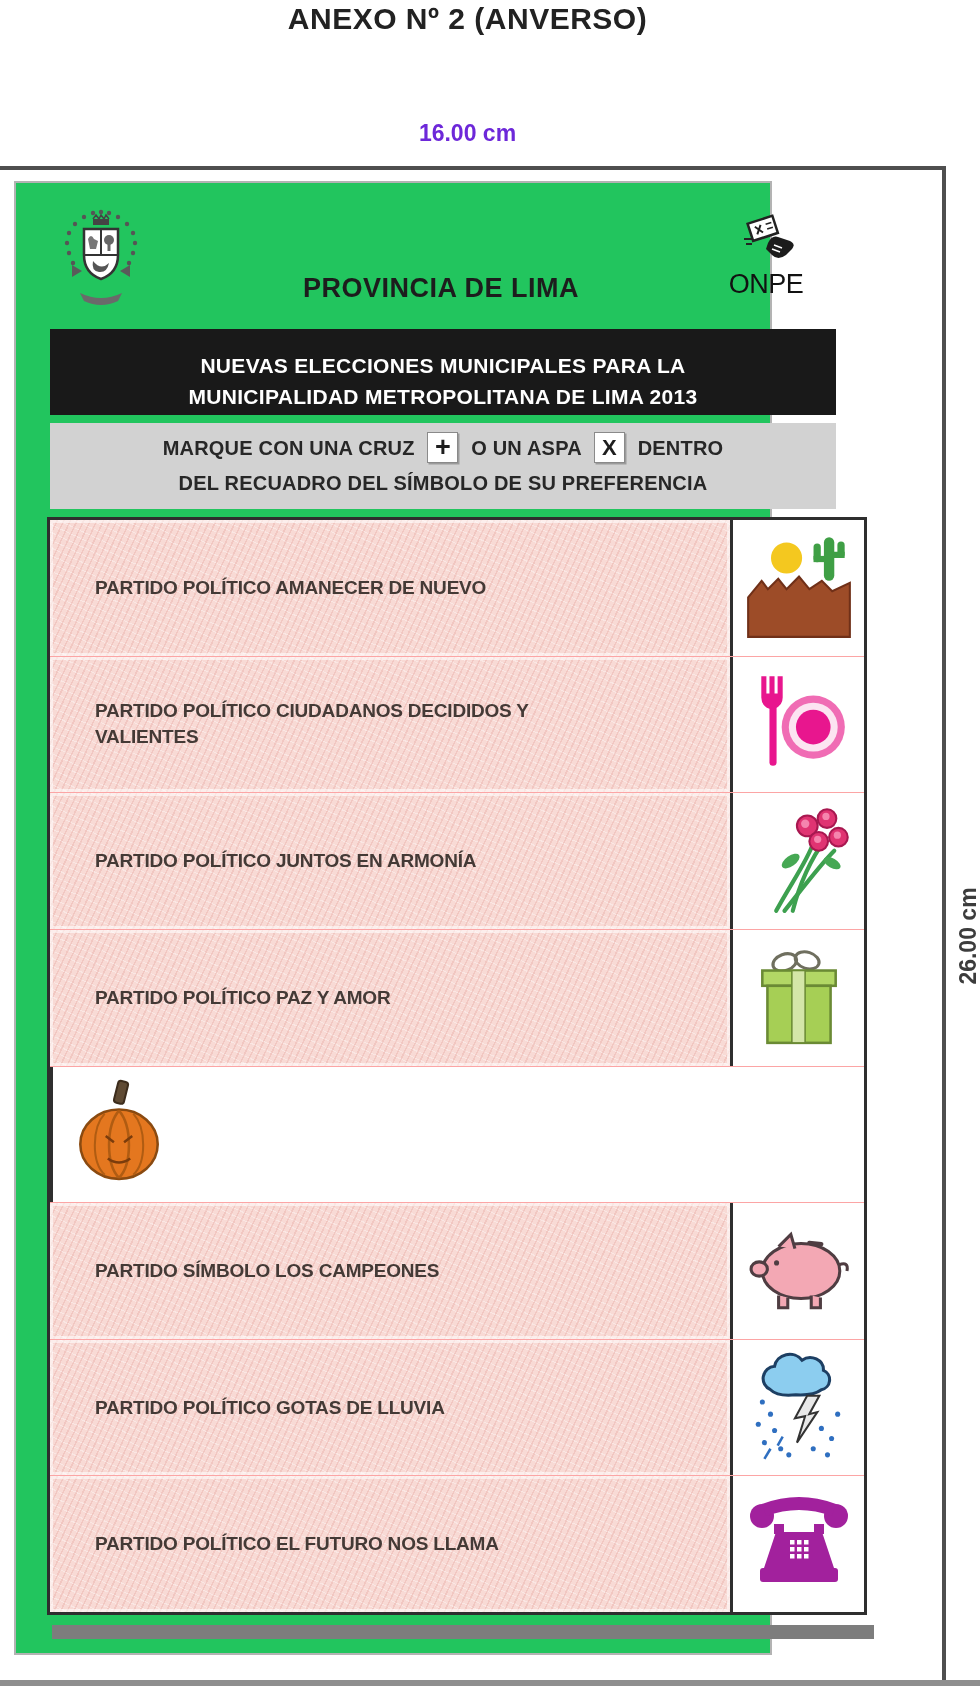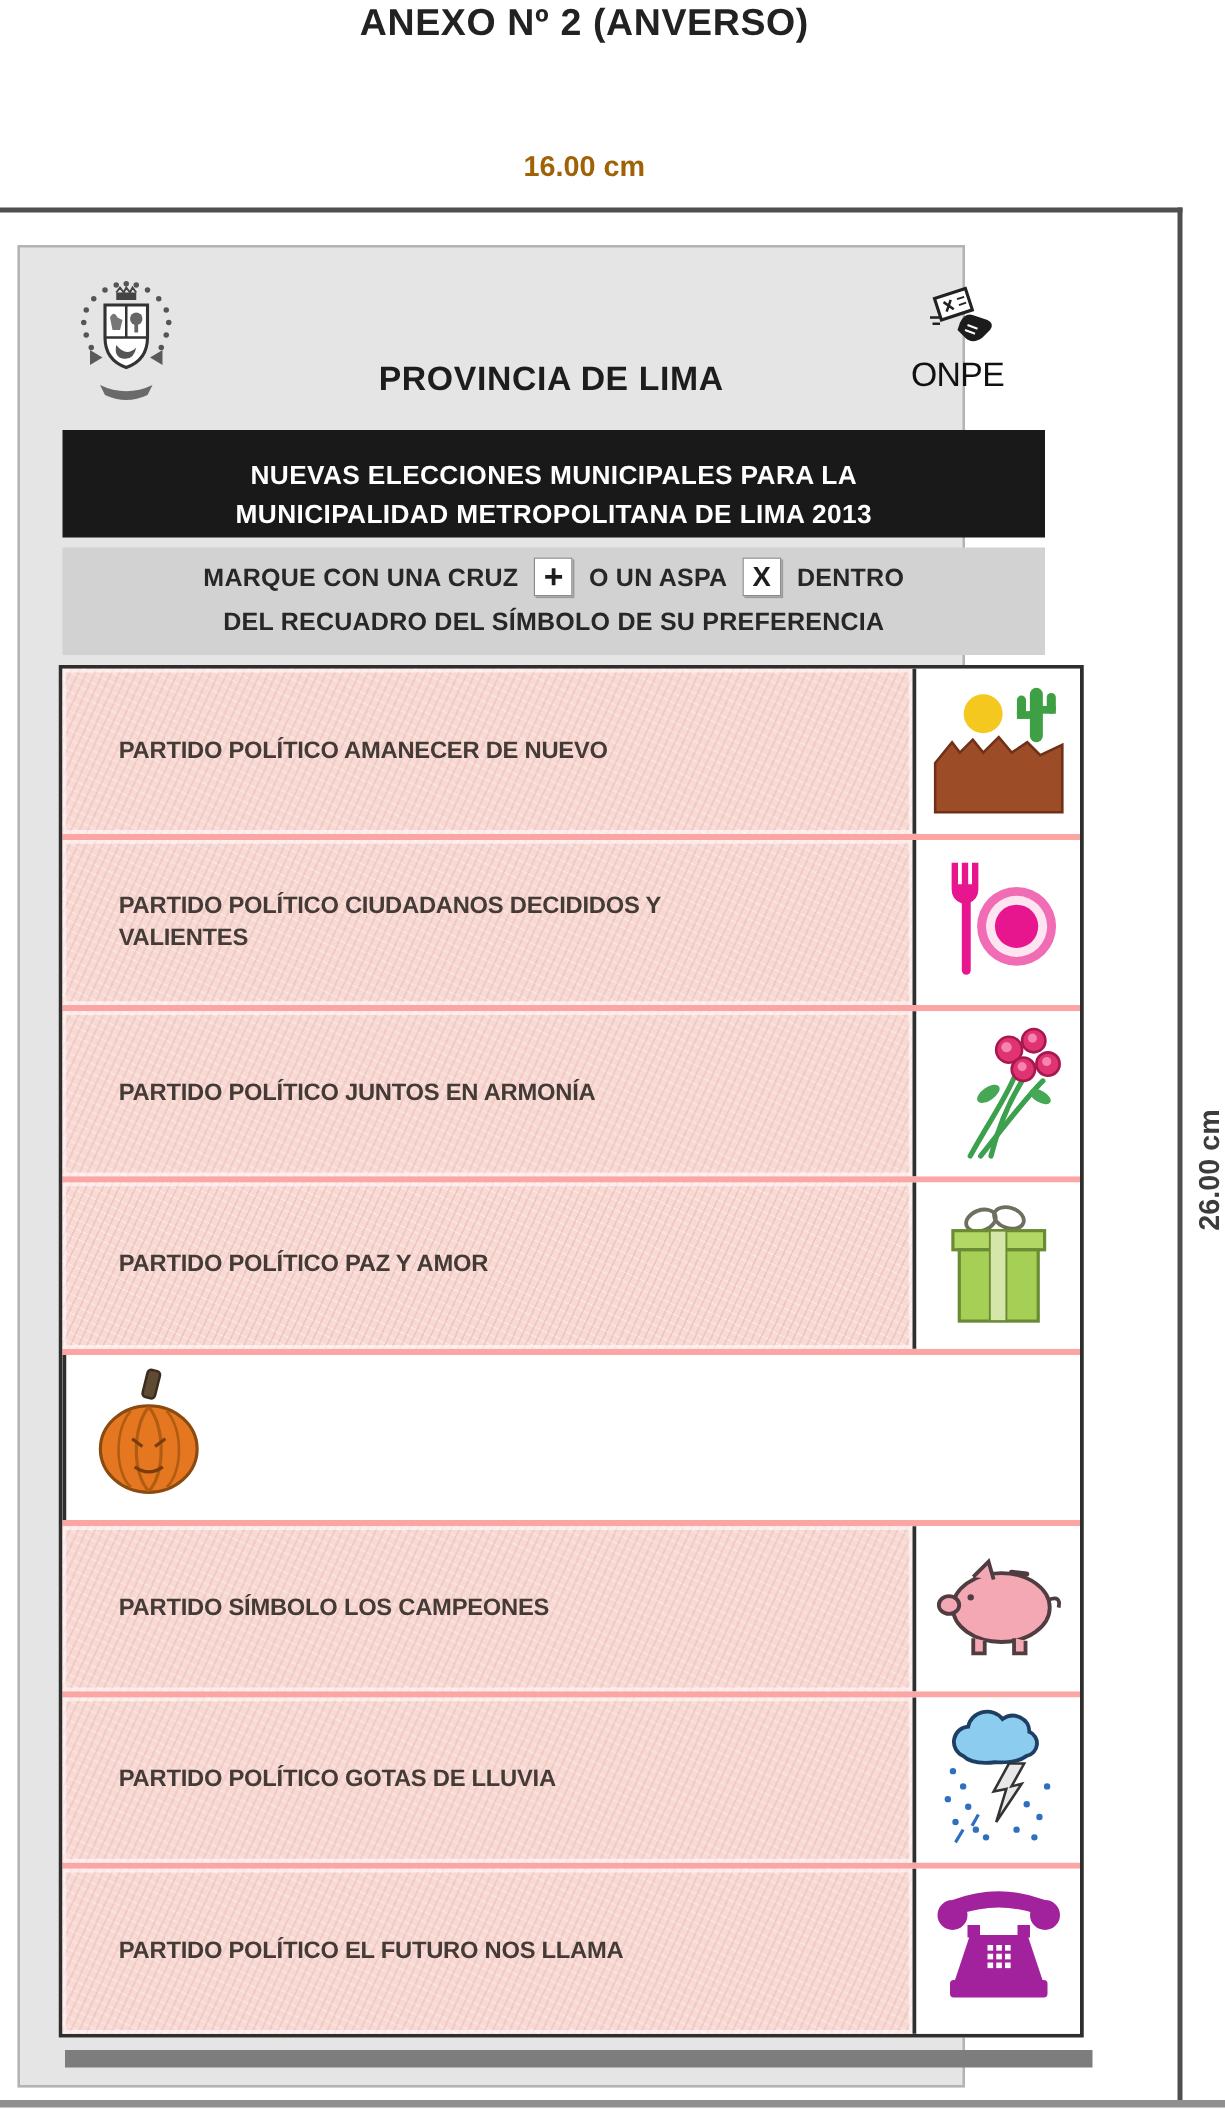--- a/index.html
+++ b/index.html
@@ -4,30 +4,30 @@
 <style>
   html,body{margin:0;padding:0;background:#fff;}
   body{width:980px;height:1690px;position:relative;overflow:hidden;
        font-family:"Liberation Sans",sans-serif;color:#1b1b1b;}
   .abs{position:absolute;}
 
   
   .page-title{top:2px;left:0;width:935px;text-align:center;
               font-size:30px;font-weight:bold;letter-spacing:.5px;color:#222;}
   .width-label{top:120px;left:0;width:935px;text-align:center;
-               font-size:23px;font-weight:bold;color:#a16207;}
+               font-size:23px;font-weight:bold;color:#6d28d9;}
   .h-measure-line{top:166px;left:0;width:946px;height:4px;background:#4f4f4f;}
   .v-measure-line{top:166px;left:942px;width:4px;height:1518px;background:#4f4f4f;}
   .bottom-edge-line{top:1680px;left:0;width:980px;height:6px;background:#8f8f8f;}
   .height-label{left:968px;top:936px;transform:translate(-50%,-50%) rotate(-90deg);
                 transform-origin:center;white-space:nowrap;
                 font-size:23px;font-weight:bold;color:#3c3c3c;}
 
   
-  .sheet{top:196px;left:14px;width:758px;height:1474px;background:#e5e5e5;
+  .sheet{top:181px;left:14px;width:758px;height:1474px;background:#22c55e;
          border:2px solid #b3b3b3;box-sizing:border-box;}
   .coat{left:44px;top:26px;width:82px;height:98px;}
   .province{left:30px;top:90px;width:790px;text-align:center;
             font-size:27px;font-weight:bold;letter-spacing:.5px;color:#1d1d1d;}
   .onpe{left:688px;top:30px;width:124px;text-align:center;}
   .onpe-word{font-size:27px;font-weight:normal;letter-spacing:-.5px;color:#111;margin-top:-4px;}
 
   .black-band{left:34px;top:146px;width:786px;height:86px;background:#191919;
               color:#fff;text-align:center;font-weight:bold;font-size:21px;
               line-height:31px;padding-top:21px;box-sizing:border-box;letter-spacing:.3px;}
@@ -37,21 +37,21 @@
   .mark-box{display:inline-flex;width:29px;height:29px;background:#fff;
             border:1.5px solid #8a8a8a;box-shadow:1.5px 1.5px 0 #9b9b9b;
             align-items:center;justify-content:center;margin:0 7px;
             vertical-align:middle;font-weight:bold;color:#1e1e1e;position:relative;top:-2px;}
   .mark-box.cross{font-size:27px;}
   .mark-box.aspa{font-size:22px;}
 
   
   .table{left:31px;top:334px;width:820px;height:1098px;border:3px solid #2e2e2e;
          box-sizing:border-box;display:flex;flex-direction:column;background:#fff;}
-  .prow{flex:1;display:flex;border-bottom:5px solid #fca5a5;}
+  .prow{flex:1;display:flex;border-bottom:1px solid #fca5a5;}
   .prow:last-child{border-bottom:none;}
   .name-cell{flex:1;display:flex;align-items:center;padding-left:45px;
              box-sizing:border-box;
              background:
                repeating-linear-gradient(115deg,rgba(224,150,142,.28) 0 1.5px,rgba(0,0,0,0) 1.5px 6px),
                repeating-linear-gradient(25deg,rgba(255,255,255,.35) 0 1px,rgba(0,0,0,0) 1px 7px),
                #f8dad5;
              box-shadow:inset 0 0 0 3px rgba(255,255,255,.55);}
   .pname{font-size:19px;font-weight:bold;color:#443a36;letter-spacing:-.2px;
          line-height:26px;max-width:455px;}

